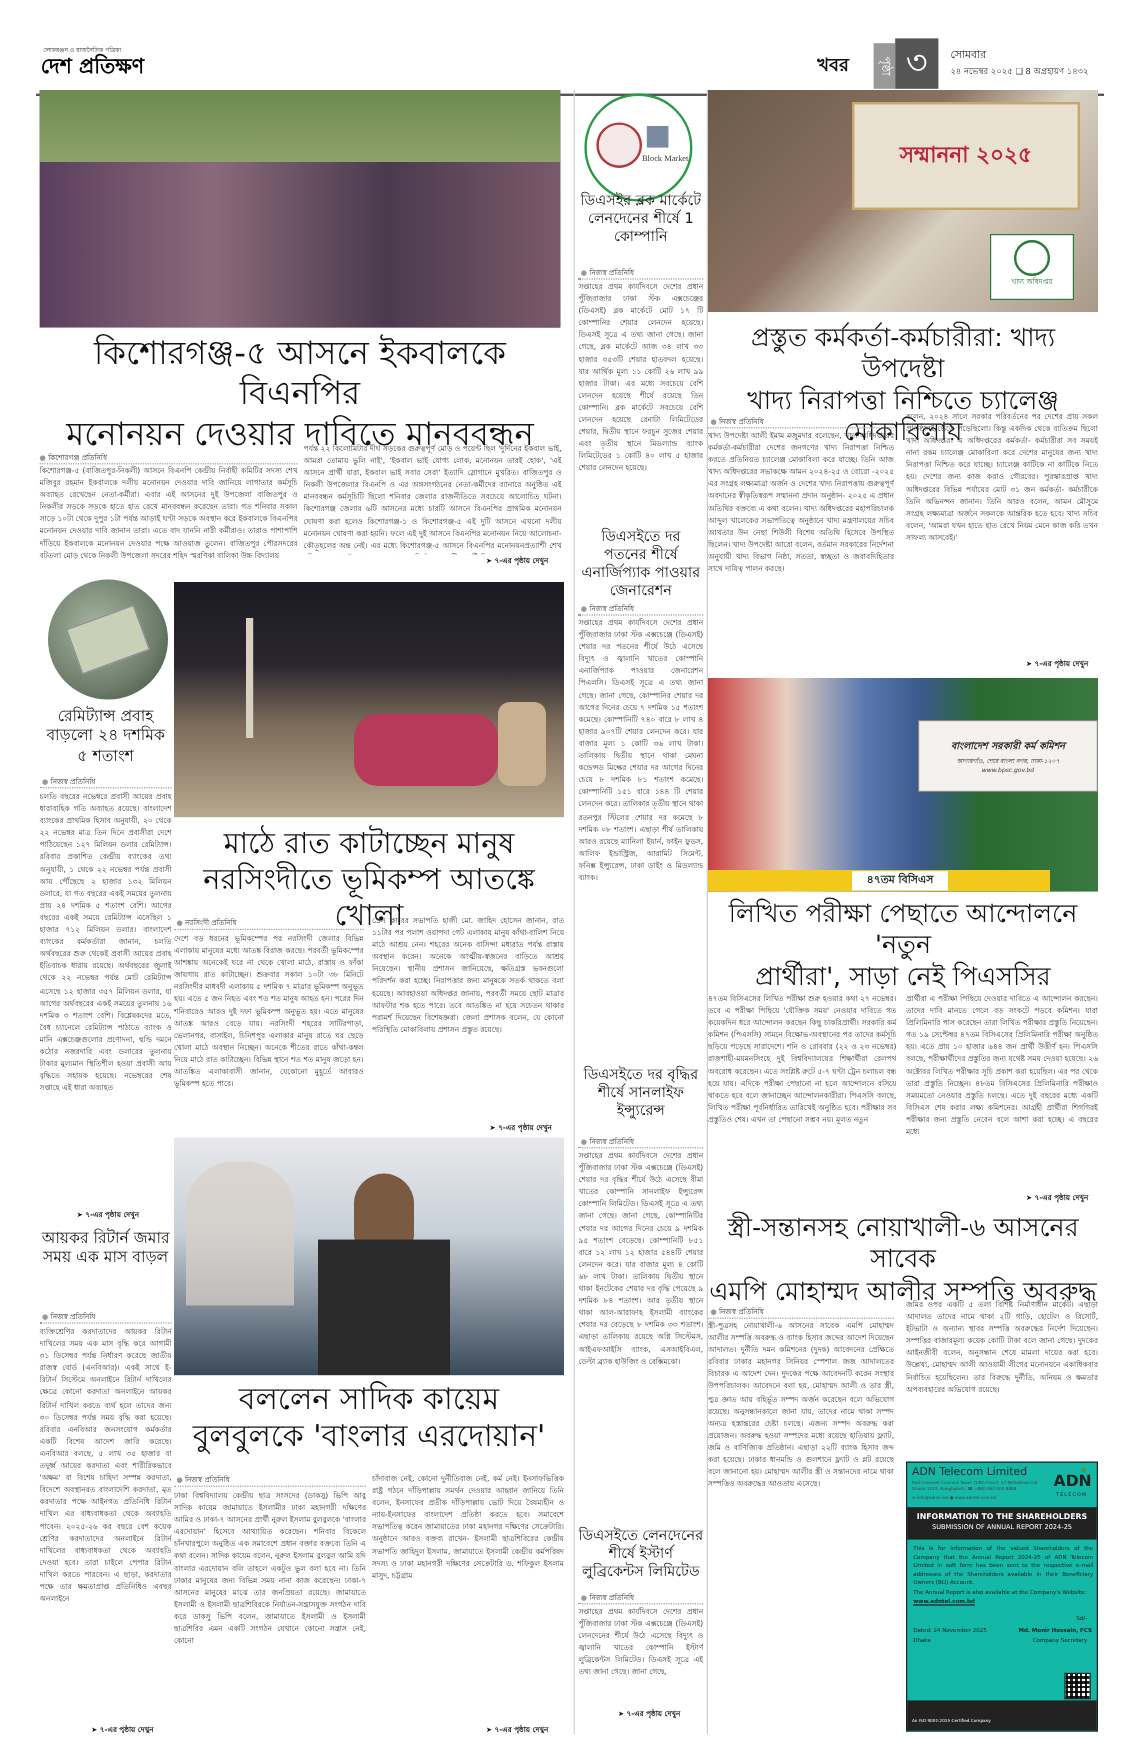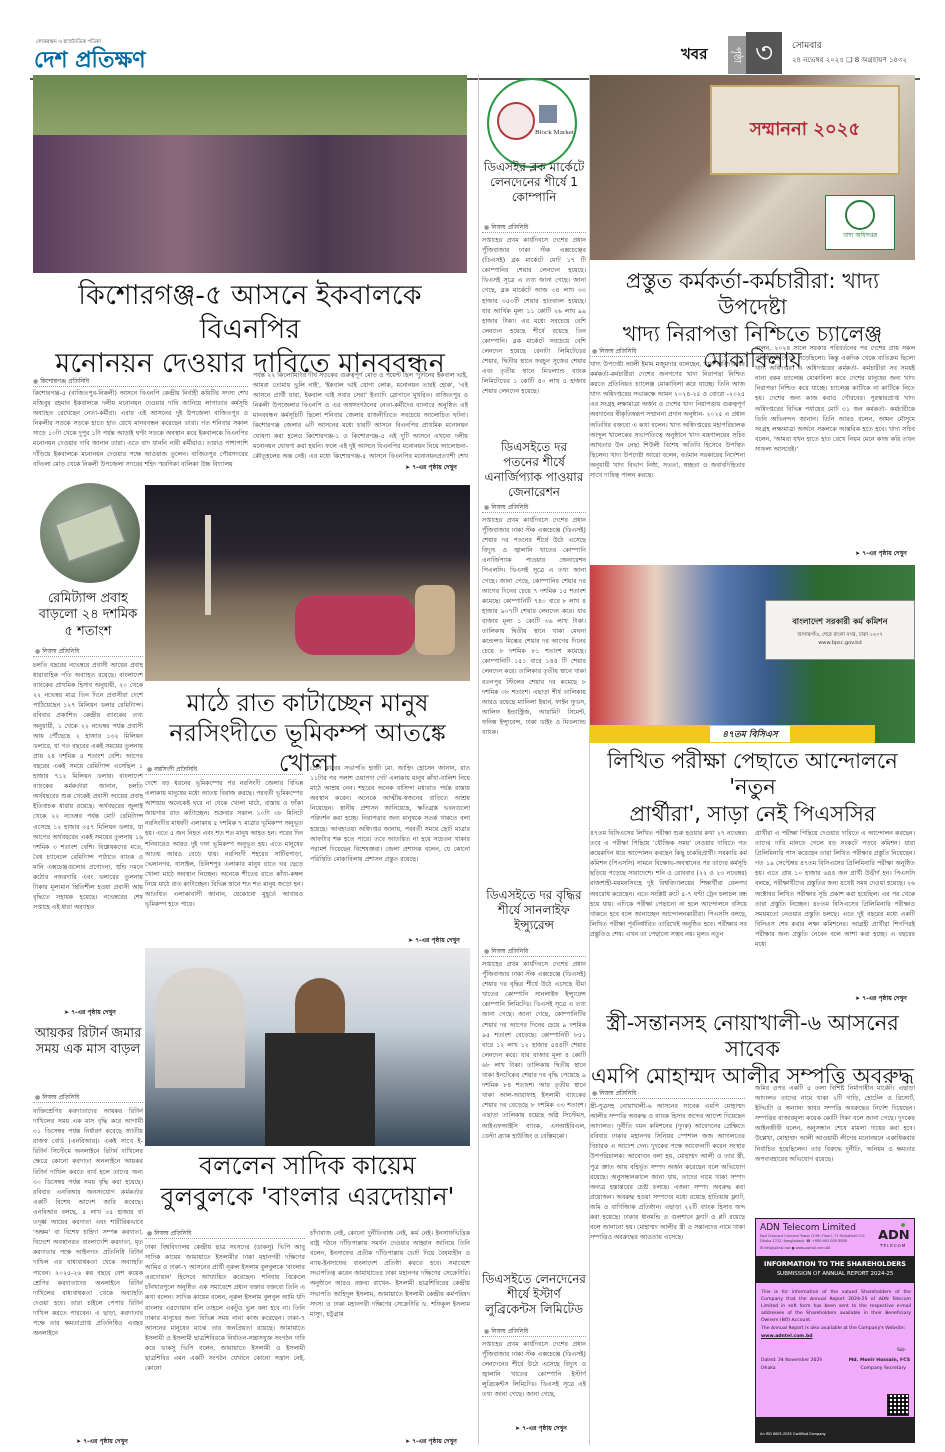--- a/index.html
+++ b/index.html
@@ -1,39 +1,39 @@
 <!DOCTYPE html>
 <html><head>
 <meta charset="utf-8">
 <style>
   * { box-sizing: border-box; margin: 0; padding: 0; }
   body { width: 945px; height: 1452px; background: #fff; font-family: "DejaVu Sans", sans-serif; color: #222; overflow: hidden; position: relative; }
   .abs { position: absolute; }
   
   .mast { left: 30px; top: 28px; width: 890px; height: 48px; }
   .logo-small { position: absolute; left: 6px; top: 10px; font-size: 5px; color: #444; }
-  .logo { position: absolute; left: 4px; top: 14px; font-size: 22px; font-weight: bold; color: #0369a1; font-family: "DejaVu Serif", serif; }
+  .logo { position: absolute; left: 4px; top: 14px; font-size: 17px; font-weight: bold; color: #000000; font-family: "DejaVu Serif", serif; }
   .rule-top { position: absolute; left: 0; top: 50px; width: 890px; height: 2px; background: #555; }
   .sec { position: absolute; left: 651px; top: 14px; font-size: 15px; font-weight: bold; color: #111; }
   .pagebox-l { position: absolute; left: 698px; top: 8px; width: 18px; height: 38px; background: #999; color: #fff; font-size: 10px; writing-mode: vertical-rl; text-align: center; line-height: 18px; }
   .pagebox { position: absolute; left: 716px; top: 4px; width: 36px; height: 42px; background: #555; color: #fff; font-size: 28px; text-align: center; line-height: 42px; }
   .day { position: absolute; left: 762px; top: 10px; font-size: 9px; color: #222; }
   .date { position: absolute; left: 762px; top: 26px; font-size: 7px; color: #333; }
 
   .photo { background: linear-gradient(135deg,#7b6a58,#a89382 40%,#5a4a3c); overflow: hidden; }
   .photo .banner { position: absolute; background: #e8e4dc; border: 2px solid #1b6b2f; }
   .headline { font-family: "DejaVu Sans", sans-serif; color: #111; text-align: center; line-height: 1.25; }
   .byline { font-size: 6px; color: #333; }
   .byline::before { content: "● "; color: #999; }
   .body { font-size: 6.2px; line-height: 10.1px; color: #333; text-align: justify; overflow: hidden; }
   .more { font-size: 6px; font-weight: bold; color: #111; }
   .dotted { border-top: 1px dotted #999; }
   .vline { background: #ccc; width: 1px; }
   .circle { border-radius: 50%; border: 2px solid #2b9a47; background: #fff; }
-  .ad { border: 1px solid #222; background: #f0abfc; }
+  .ad { border: 1px solid #222; background: #14b8a6; }
 </style>
 </head>
 <body>
 
 <div class="abs mast">
   <div class="logo-small">লোকরঞ্জন ও রাজনৈতিক পত্রিকা</div>
   <div class="logo">দেশ প্রতিক্ষণ</div>
   <div class="sec">খবর</div>
   <div class="pagebox-l">পৃষ্ঠা</div>
   <div class="pagebox">৩</div>
@@ -142,26 +142,26 @@
   <div>প্রস্তুত কর্মকর্তা-কর্মচারীরা: খাদ্য উপদেষ্টা</div>
   <div>খাদ্য নিরাপত্তা নিশ্চিতে চ্যালেঞ্জ মোকাবিলায়</div>
 </div>
 <div class="abs byline" style="left:592px;top:346px;">নিজস্ব প্রতিনিধি</div>
 <div class="abs dotted" style="left:590px;top:356px;width:155px;"></div>
 <div class="abs body" style="left:590px;top:359px;width:155px;height:200px;">খাদ্য উপদেষ্টা আলী ইমাম মজুমদার বলেছেন, খাদ্য অধিদপ্তরের কর্মকর্তা-কর্মচারীরা দেশের জনগণের খাদ্য নিরাপত্তা নিশ্চিত করতে প্রতিনিয়ত চ্যালেঞ্জ মোকাবিলা করে যাচ্ছে। তিনি আজ খাদ্য অধিদপ্তরের সভাকক্ষে আমন ২০২৪-২৫ ও বোরো -২০২৫ এর সংগ্রহ লক্ষ্যমাত্রা অর্জন ও দেশের খাদ্য নিরাপত্তায় গুরুত্বপূর্ণ অবদানের স্বীকৃতিস্বরূপ সম্মাননা প্রদান অনুষ্ঠান- ২০২৫ এ প্রধান অতিথির বক্তব্যে এ কথা বলেন। খাদ্য অধিদপ্তরের মহাপরিচালক আব্দুল খালেকের সভাপতিত্বে অনুষ্ঠানে খাদ্য মন্ত্রণালয়ের সচিব আখতার উন নেছা শিউলী বিশেষ অতিথি হিসেবে উপস্থিত ছিলেন। খাদ্য উপদেষ্টা আরো বলেন, বর্তমান সরকারের নির্দেশনা অনুযায়ী খাদ্য বিভাগ নিষ্ঠা, সততা, স্বচ্ছতা ও জবাবদিহিতার সাথে দায়িত্ব পালন করছে।</div>
 <div class="abs body" style="left:755px;top:343px;width:160px;height:200px;">বলেন, ২০২৪ সালে সরকার পরিবর্তনের পর দেশের প্রায় সকল প্রতিষ্ঠানই ভেঙে পড়েছিলো। কিন্তু একদিক থেকে ব্যতিক্রম ছিলো খাদ্য অধিদপ্তর। এ অধিদপ্তরের কর্মকর্তা- কর্মচারীরা সব সময়ই নানা রকম চ্যালেঞ্জ মোকাবিলা করে দেশের মানুষের জন্য খাদ্য নিরাপত্তা নিশ্চিত করে যাচ্ছে। চ্যালেঞ্জ কাটিকে না কাটিকে নিতে হয়। দেশের জন্য কাজ করাও গৌরবের। পুরস্কারপ্রাপ্ত খাদ্য অধিদপ্তরের বিভিন্ন পর্যায়ের মোট ৩১ জন কর্মকর্তা- কর্মচারীকে তিনি অভিনন্দন জানান। তিনি আরও বলেন, আমন মৌসুমে সংগ্রহ লক্ষ্যমাত্রা অর্জনে সকলকে আন্তরিক হতে হবে। খাদ্য সচিব বলেন, 'আমরা যখন হাতে হাত রেখে নিয়ম মেনে কাজ করি তখন সাফল্য আসবেই।'</div>
 <div class="abs more" style="left:855px;top:548px;"><span>➤ </span><span>৭-এর পৃষ্ঠায় দেখুন</span></div>
 
 <div class="abs photo" style="left:590px;top:565px;width:325px;height:178px;background:linear-gradient(90deg,#c84040 0%,#e8d0c0 20%,#5a7ab0 40%,#3a5a8a 55%,#2a6a30 70%,#3a7a40 100%);">
-  <div style="position:absolute;left:175px;top:35px;width:150px;height:60px;background:#f4f2ee;border:1px solid #888;">
+  <div style="position:absolute;left:175px;top:35px;width:150px;height:60px;background:#f4f2ee;border:1px solid #888;font-style:italic;">
     <div style="font-size:8px;font-weight:bold;color:#222;text-align:center;margin-top:14px;">বাংলাদেশ সরকারী কর্ম কমিশন</div>
     <div style="font-size:5px;color:#333;text-align:center;margin-top:3px;">আগারগাঁও, শেরে বাংলা নগর, ঢাকা-১২০৭</div>
     <div style="font-size:5px;color:#333;text-align:center;">www.bpsc.gov.bd</div>
   </div>
-  <div style="position:absolute;left:0;top:160px;width:285px;height:18px;background:#f2c81a;font-style:italic;">
+  <div style="position:absolute;left:0;top:160px;width:285px;height:18px;background:#f2c81a;">
     <div style="position:absolute;left:120px;top:1px;width:80px;height:16px;background:#fff;font-size:9px;text-align:center;line-height:16px;font-weight:bold;color:#222;">৪৭তম বিসিএস</div>
   </div>
 </div>
 <div class="abs headline" style="left:590px;top:748px;width:325px;font-size:21px;">
   <div>লিখিত পরীক্ষা পেছাতে আন্দোলনে 'নতুন</div>
   <div>প্রার্থীরা', সাড়া নেই পিএসসির</div>
 </div>
 <div class="abs body" style="left:590px;top:828px;width:157px;height:174px;">৪৭তম বিসিএসের লিখিত পরীক্ষা শুরু হওয়ার কথা ২৭ নভেম্বর। তবে এ পরীক্ষা পিছিয়ে 'যৌক্তিক সময়' নেওয়ার দাবিতে গত কয়েকদিন ধরে আন্দোলন করছেন কিছু চাকরিপ্রার্থী। সরকারি কর্ম কমিশন (পিএসসি) সামনে বিক্ষোভ-অবস্থানের পর তাদের কর্মসূচি ছড়িয়ে পড়েছে সারাদেশে। শনি ও রোববার (২২ ও ২৩ নভেম্বর) রাজশাহী-ময়মনসিংহে দুই বিশ্ববিদ্যালয়ের শিক্ষার্থীরা রেলপথ অবরোধ করেছেন। এতে সংশ্লিষ্ট রুটে ৫-৭ ঘণ্টা ট্রেন চলাচল বন্ধ হয়ে যায়। এদিকে পরীক্ষা পেছানো না হলে আন্দোলনে বসিয়ে থাকতে হবে বলে জানাচ্ছেন আন্দোলনকারীরা। পিএসসি বলছে, লিখিত পরীক্ষা পূর্বনির্ধারিত তারিখেই অনুষ্ঠিত হবে। পরীক্ষার সব প্রস্তুতিও শেষ। এখন তা পেছানো সম্ভব নয়। মূলত নতুন</div>
 <div class="abs body" style="left:755px;top:828px;width:160px;height:160px;">প্রার্থীরা এ পরীক্ষা পিছিয়ে দেওয়ার দাবিতে এ আন্দোলন করছেন। তাদের দাবি মানতে গেলে বড় সংকটে পড়বে কমিশন। যারা প্রিলিমিনারি পাস করেছেন তারা লিখিত পরীক্ষার প্রস্তুতি নিয়েছেন। গত ১৯ সেপ্টেম্বর ৪৭তম বিসিএসের প্রিলিমিনারি পরীক্ষা অনুষ্ঠিত হয়। এতে প্রায় ১০ হাজার ৬৪৪ জন প্রার্থী উত্তীর্ণ হন। পিএসসি বলছে, পরীক্ষার্থীদের প্রস্তুতির জন্য যথেষ্ট সময় দেওয়া হয়েছে। ২৬ অক্টোবর লিখিত পরীক্ষার সূচি প্রকাশ করা হয়েছিল। এর পর থেকে তারা প্রস্তুতি নিচ্ছেন। ৪৮তম বিসিএসের প্রিলিমিনারি পরীক্ষাও সময়মতো নেওয়ার প্রস্তুতি চলছে। এতে দুই বছরের মধ্যে একটি বিসিএস শেষ করার লক্ষ্য কমিশনের। আগ্রহী প্রার্থীরা শিগগিরই পরীক্ষার জন্য প্রস্তুতি নেবেন বলে আশা করা হচ্ছে। এ বছরের মধ্যে</div>
 <div class="abs more" style="left:855px;top:993px;"><span>➤ </span><span>৭-এর পৃষ্ঠায় দেখুন</span></div>

